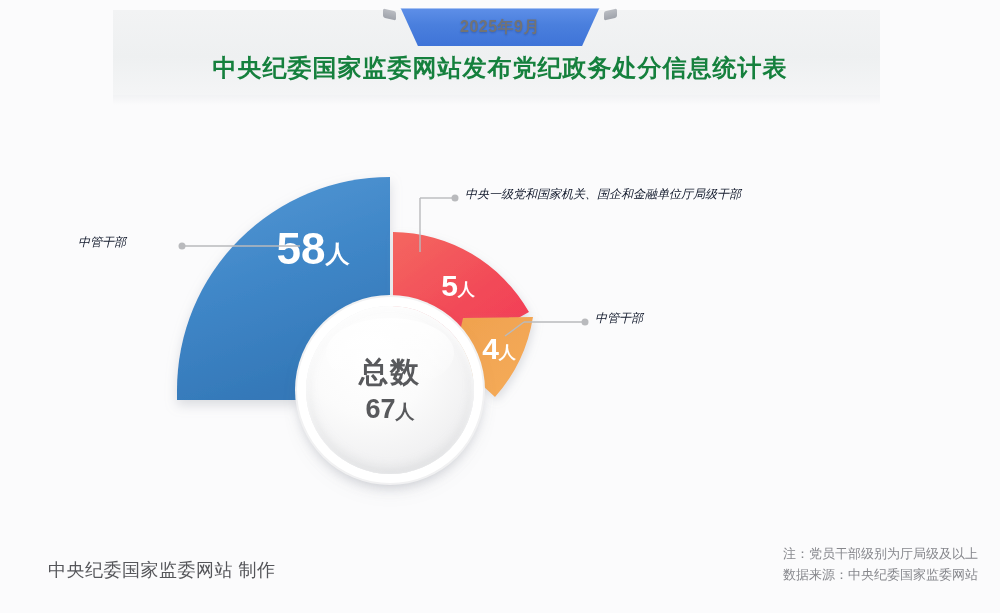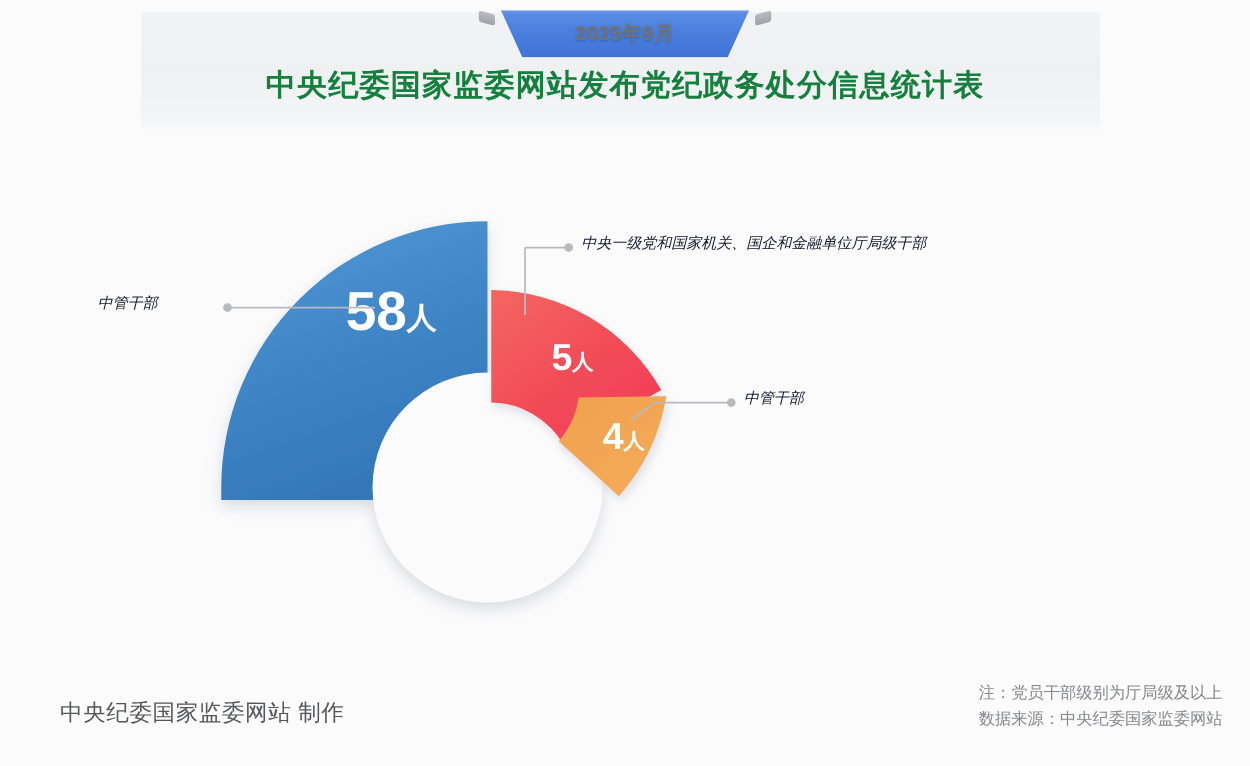--- a/index.html
+++ b/index.html
@@ -208,20 +208,26 @@
       <line x1="452" y1="198" x2="420" y2="198" stroke="#b9babd" stroke-width="1.4"></line>
       <line x1="420" y1="198" x2="420" y2="252" stroke="#b9babd" stroke-width="1.4"></line>
     </g>
     <g>
       <circle cx="585" cy="322" r="3.5" fill="#b9babd"></circle>
       <line x1="582" y1="322" x2="524" y2="322" stroke="#b9babd" stroke-width="1.4"></line>
       <line x1="524" y1="322" x2="505" y2="336" stroke="#b9babd" stroke-width="1.4"></line>
     </g>
   </svg>
 
+  <div class="center-bubble">
+    <div class="center-total-label">总数</div>
+    <div class="center-total-value">
+      <span>67</span><span class="unit">人</span>
+    </div>
+  </div>
 </div>
 
 <div class="callout callout-left">中管干部</div>
 <div class="callout callout-top">中央一级党和国家机关、国企和金融单位厅局级干部</div>
 <div class="callout callout-right">中管干部</div>
 
 <div class="credit">中央纪委国家监委网站 制作</div>
 <div class="source-note">
   <div>注：党员干部级别为厅局级及以上</div>
   <div>数据来源：中央纪委国家监委网站</div>

